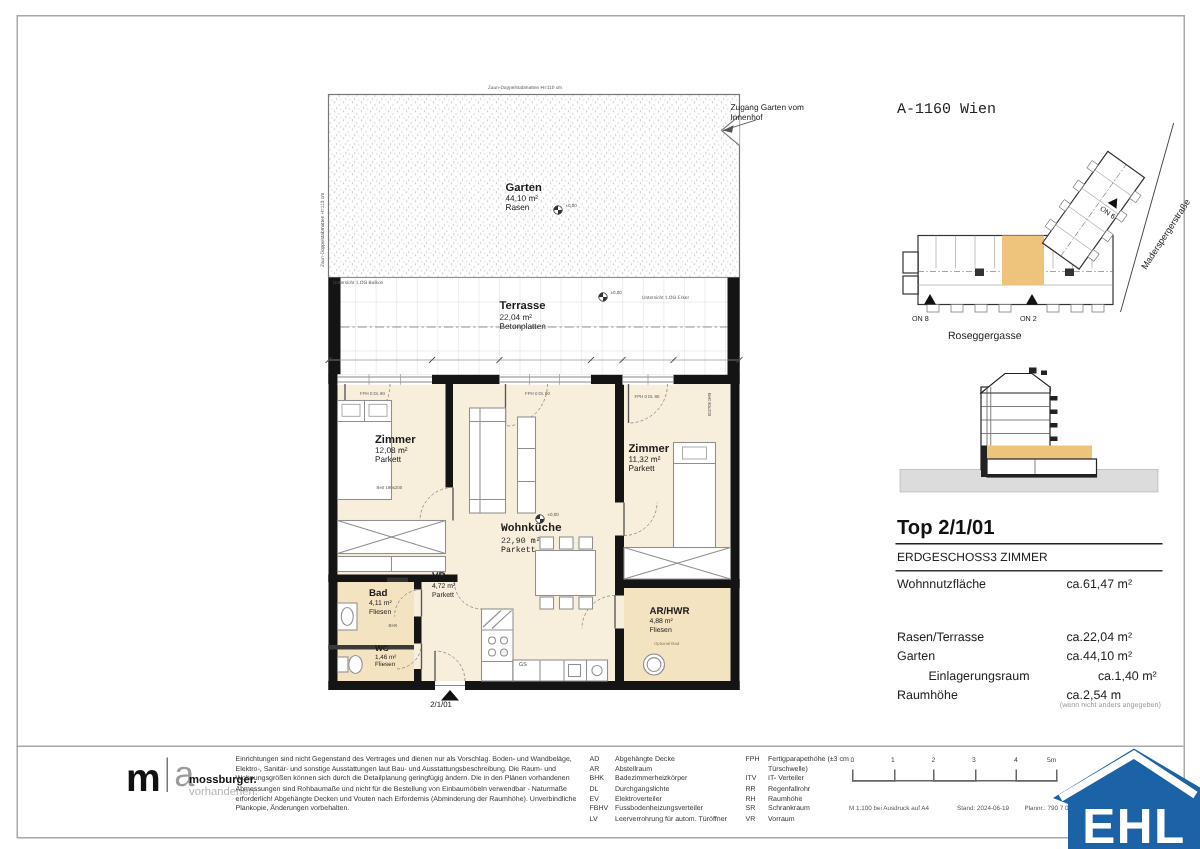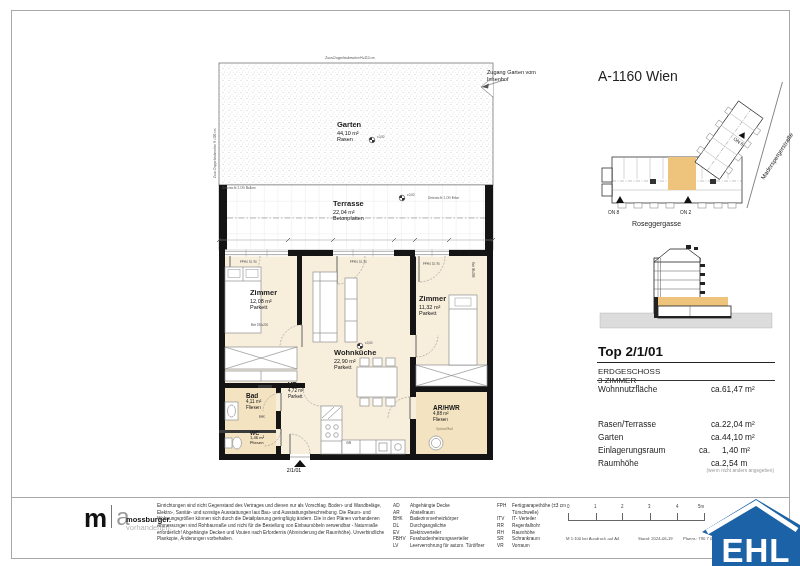--- a/index.html
+++ b/index.html
@@ -11,25 +11,25 @@
   .room-label{line-height:1.15;}
   .room-label .rn{display:block;font-weight:bold;}
   .room-label .ra,.room-label .rf{display:block;}
   .lbl-lg .rn{font-size:7.5px;} .lbl-lg .ra,.lbl-lg .rf{font-size:5.5px;}
   .lbl-md .rn{font-size:6.5px;} .lbl-md .ra,.lbl-md .rf{font-size:4.6px;}
   .lbl-sm .rn{font-size:5.5px;} .lbl-sm .ra,.lbl-sm .rf{font-size:4.2px;}
   .tiny{font-size:3.2px;color:#555;line-height:1.1;}
   .micro{font-size:2.9px;color:#555;line-height:1;}
   
   .ptitle{font-size:15.5px;font-weight:bold;letter-spacing:.2px;color:#111;}
-  .psub{font-size:14px;color:#222;}
+  .psub{font-size:10px;color:#222;font-family:Liberation Mono, monospace;}
   .toptitle{font-size:13.5px;font-weight:bold;color:#111;}
   .hline{border-top:1px solid #333;height:0;}
   .hline2{border-top:1.6px solid #222;height:0;}
-  .rowflex{display:flex;justify-content:flex-start;font-size:8px;color:#222;flex-direction:column;}
+  .rowflex{display:flex;justify-content:flex-start;font-size:8px;color:#222;}
   .arow{display:flex;font-size:8.3px;color:#222;}
   .arow .al{flex:1;text-align:left;}
   .arow .ap{width:18px;text-align:right;}
   .arow .av{width:52px;text-align:left;}
   .footnote{font-size:4.8px;color:#999;text-align:right;}
   
   .fm{font-size:26px;font-weight:bold;color:#111;line-height:1;}
   .fa{font-size:24px;font-weight:300;color:#9a9a9a;line-height:1;}
   .fbar{width:1px;height:23px;background:#777;}
   .fname{font-size:7.5px;font-weight:bold;color:#111;line-height:1.25;}
@@ -266,21 +266,21 @@
     <span class="rf">Betonplatten</span>
   </div>
   <div class="abs tiny" style="left:222px;top:187px;">Untersicht 1.OG Balkon</div>
   <div class="abs tiny" style="left:428px;top:197px;">Untersicht 1.OG Erker</div>
 
   <div class="abs room-label lbl-lg" style="left:250px;top:289px;">
     <span class="rn">Zimmer</span>
     <span class="ra">12,08 m²</span>
     <span class="rf">Parkett</span>
   </div>
-  <div class="abs room-label lbl-lg" style="left:334px;top:349px;">
+  <div class="abs room-label lbl-lg" style="left:334px;top:349px;font-family:Liberation Mono, monospace;">
     <span class="rn">Wohnküche</span>
     <span class="ra">22,90 m²</span>
     <span class="rf">Parkett</span>
   </div>
   <div class="abs room-label lbl-lg" style="left:419px;top:295px;">
     <span class="rn">Zimmer</span>
     <span class="ra">11,32 m²</span>
     <span class="rf">Parkett</span>
   </div>
   <div class="abs room-label lbl-md" style="left:288px;top:381px;">
@@ -422,21 +422,21 @@
   <div class="abs arow" style="left:598px;top:419px;width:176px;">
     <span class="al">Rasen/Terrasse</span>
     <span class="ap">ca.</span>
     <span class="av">22,04 m²</span>
   </div>
   <div class="abs arow" style="left:598px;top:432px;width:176px;">
     <span class="al">Garten</span>
     <span class="ap">ca.</span>
     <span class="av">44,10 m²</span>
   </div>
-  <div class="abs arow" style="left:598px;top:445px;width:176px;gap:12px;">
+  <div class="abs arow" style="left:619px;top:445px;width:176px;">
     <span class="al">Einlagerungsraum</span>
     <span class="ap">ca.</span>
     <span class="av">1,40 m²</span>
   </div>
   <div class="abs arow" style="left:598px;top:458px;width:176px;">
     <span class="al">Raumhöhe</span>
     <span class="ap">ca.</span>
     <span class="av">2,54 m</span>
   </div>
   <div class="abs footnote" style="left:598px;top:468px;width:176px;">(wenn nicht anders angegeben)</div>

